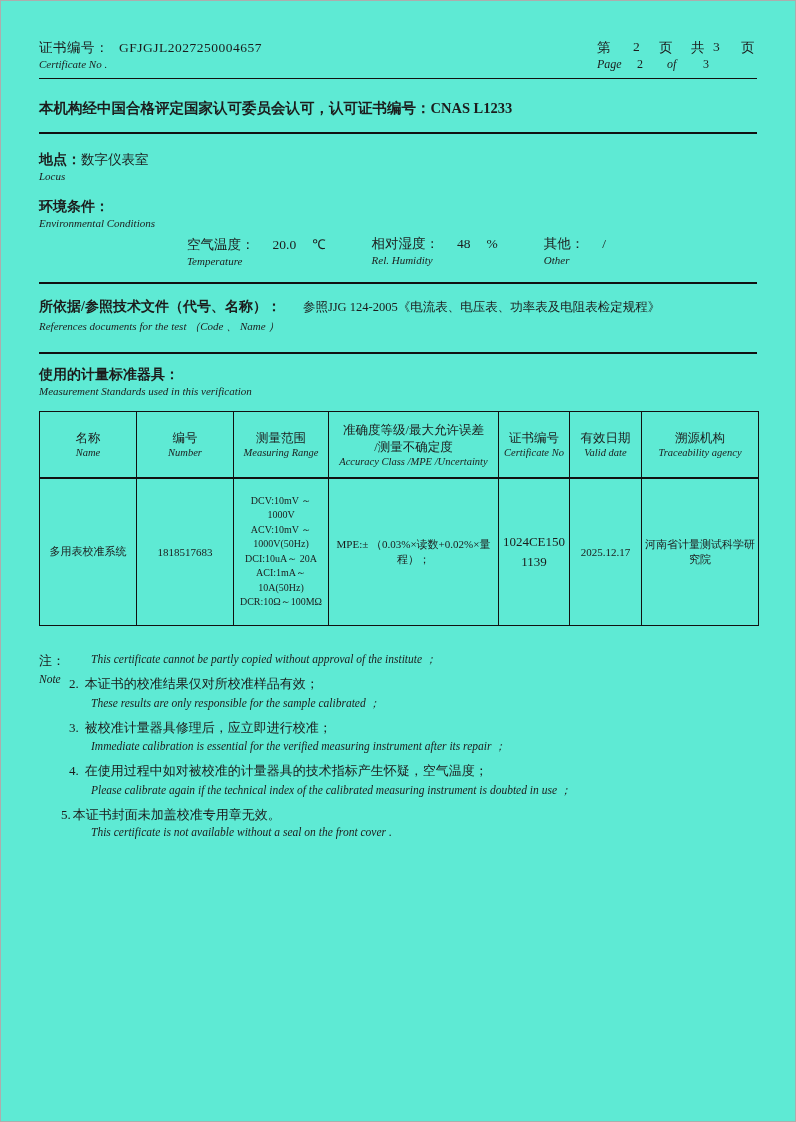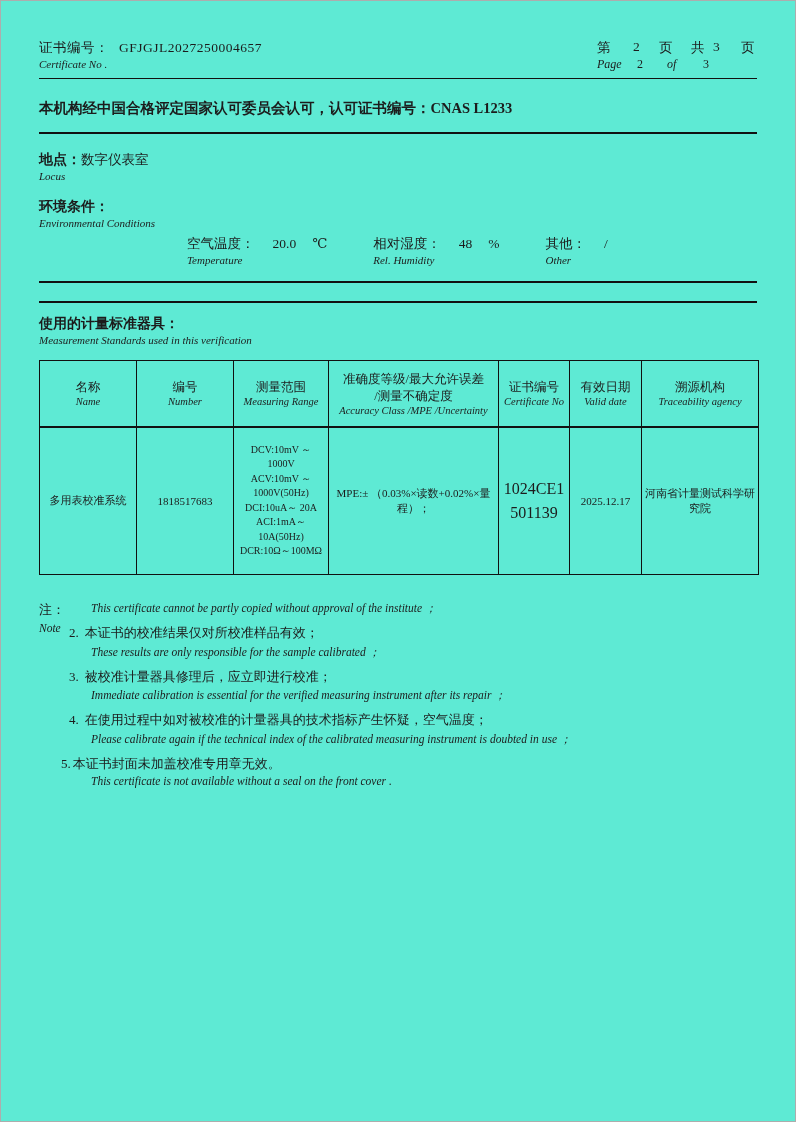--- a/index.html
+++ b/index.html
@@ -35,21 +35,21 @@
   .accred { margin-top:20px; }
   .accred .l1 { font-size:14.5px; font-weight:bold; }
   .accred .l2 { font-size:11.5px; margin-top:2px; }
   .accred .l2 .up { font-style:normal; }
   
   .block { margin-top:16px; }
   .block .lab { font-size:14px; font-weight:bold; }
   .block .val { font-size:13.5px; font-weight:normal; }
   .block .sub { font-size:11px; margin-top:1px; }
   .envrow { margin-top:6px; padding-left:148px; display:flex; }
-  .envgrp .l1 { font-size:13.5px; }
+  .envgrp .l1 { font-size:13.5px;font-family:Liberation Serif, serif; }
   .envgrp .num { margin-left:18px; }
   .envgrp .unit { margin-left:16px; }
   .envgrp .sub { font-size:11px; margin-top:1px; }
   .gap1 { width:46px; } .gap2 { width:46px; }
   
   .refs { margin-top:14px; }
   .refs .l1 { display:flex; align-items:baseline; }
   .refs .lab { font-size:14px; font-weight:bold; white-space:nowrap; }
   .refs .val { font-size:12.5px; margin-left:22px; }
   .refs .sub { font-size:11px; margin-top:3px; }
@@ -67,21 +67,21 @@
     padding:2px 3px; box-sizing:border-box;
     font-weight:normal;
   }
   table.std-tbl { border:1.5px solid #111; }
   table.std-tbl thead th { height:66px; border-bottom:2px solid #111; }
   table.std-tbl tbody td { height:148px; }
   .th-cn { font-size:12.5px; white-space:pre-line; }
   .th-en { font-size:10.5px; font-style:italic; white-space:pre-line; }
   .td-txt { font-size:11px; }
   .td-range { font-size:10px; white-space:pre-line; line-height:1.45; }
-  .td-break { font-size:16px; word-break:break-all; line-height:1.5; }
+  .td-break { font-size:13px; word-break:break-all; line-height:1.5; }
   .col-name{width:97px;} .col-num{width:97px;} .col-range{width:95px;}
   .col-acc{width:170px;} .col-cert{width:71px;} .col-date{width:72px;} .col-agcy{width:117px;}
   
   .notes { position:relative; margin-top:26px; padding-left:30px; font-size:13px; }
   .notes .zhu { position:absolute; left:0; top:0; font-size:13px; }
   .notes .noteword { position:absolute; left:0; top:21px; font-size:11.5px; font-style:italic; }
   .notes .n-cn { font-size:13px; line-height:1.35; }
   .notes .n-cn .num { margin-right:6px; }
   .notes .n-en { font-size:11.5px; font-style:italic; margin:3px 0 8px 22px; }
   .notes .item5 .num { margin-right:2px; margin-left:-8px; }
@@ -153,20 +153,27 @@
     <div class="gap2"></div>
     <div class="envgrp">
       <div class="l1">
         <span>其他：</span><span class="num">/</span>
       </div>
       <div class="sub en">Other</div>
     </div>
   </div>
   <hr class="rule-mid" style="margin-top:15px;">
 
+  <div class="refs">
+    <div class="l1">
+      <span class="lab">所依据/参照技术文件（代号、名称）：</span>
+      <span class="val">参照JJG 124-2005《电流表、电压表、功率表及电阻表检定规程》</span>
+    </div>
+    <div class="sub en">References documents for the test （Code 、 Name ）</div>
+  </div>
   <hr class="rule-mid refs-rule">
 
   <div class="block std">
     <div class="lab">使用的计量标准器具：</div>
     <div class="sub en">Measurement Standards used in this verification</div>
   </div>
 
   <table class="std-tbl">
     <colgroup>
       <col class="col-name">

